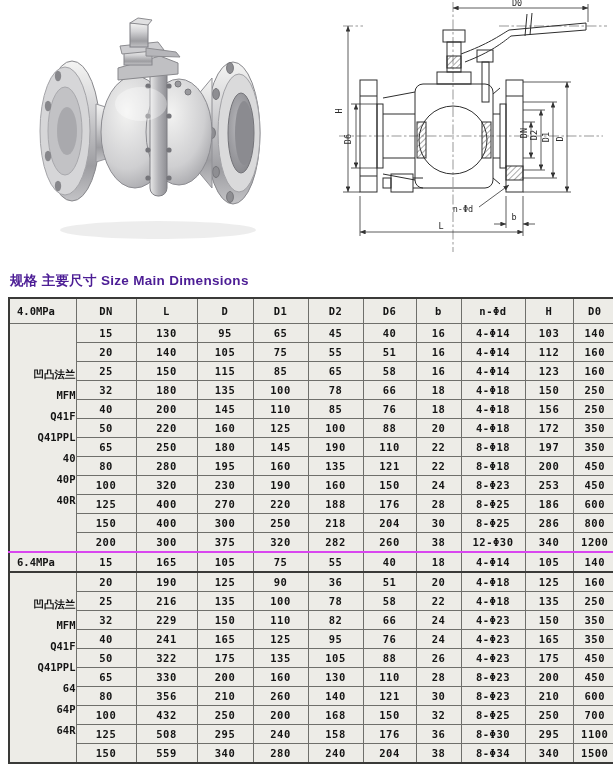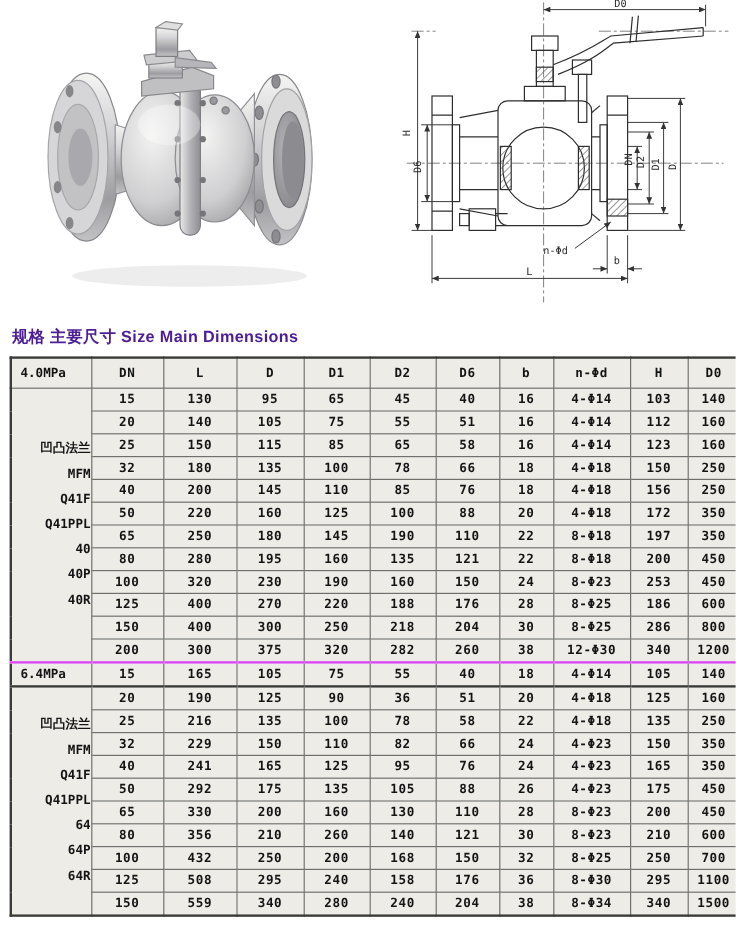--- a/index.html
+++ b/index.html
@@ -464,21 +464,21 @@
         <td>125</td>
         <td>95</td>
         <td>76</td>
         <td>24</td>
         <td>4-Φ23</td>
         <td>165</td>
         <td>350</td>
       </tr>
       <tr>
         <td>50</td>
-        <td>292</td>
+        <td>322</td>
         <td>175</td>
         <td>135</td>
         <td>105</td>
         <td>88</td>
         <td>26</td>
         <td>4-Φ23</td>
         <td>175</td>
         <td>450</td>
       </tr>
       <tr>

